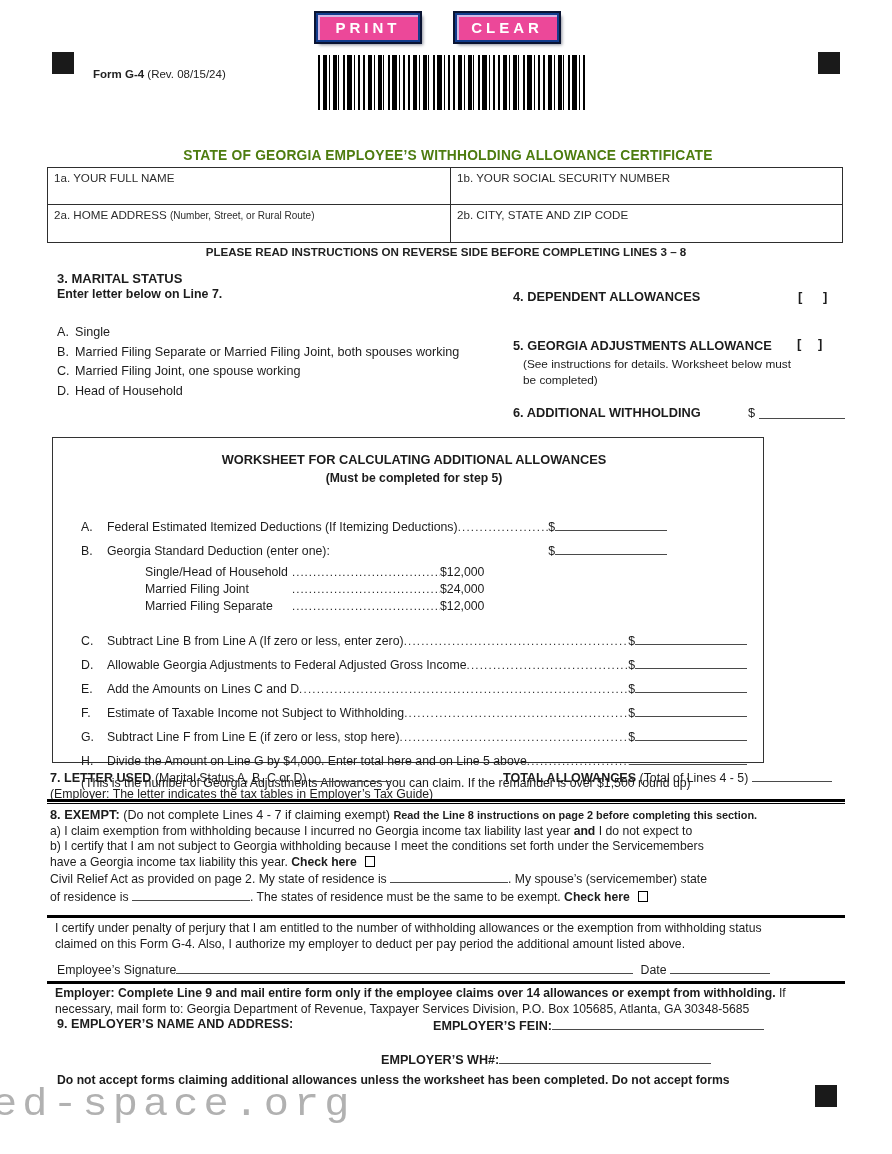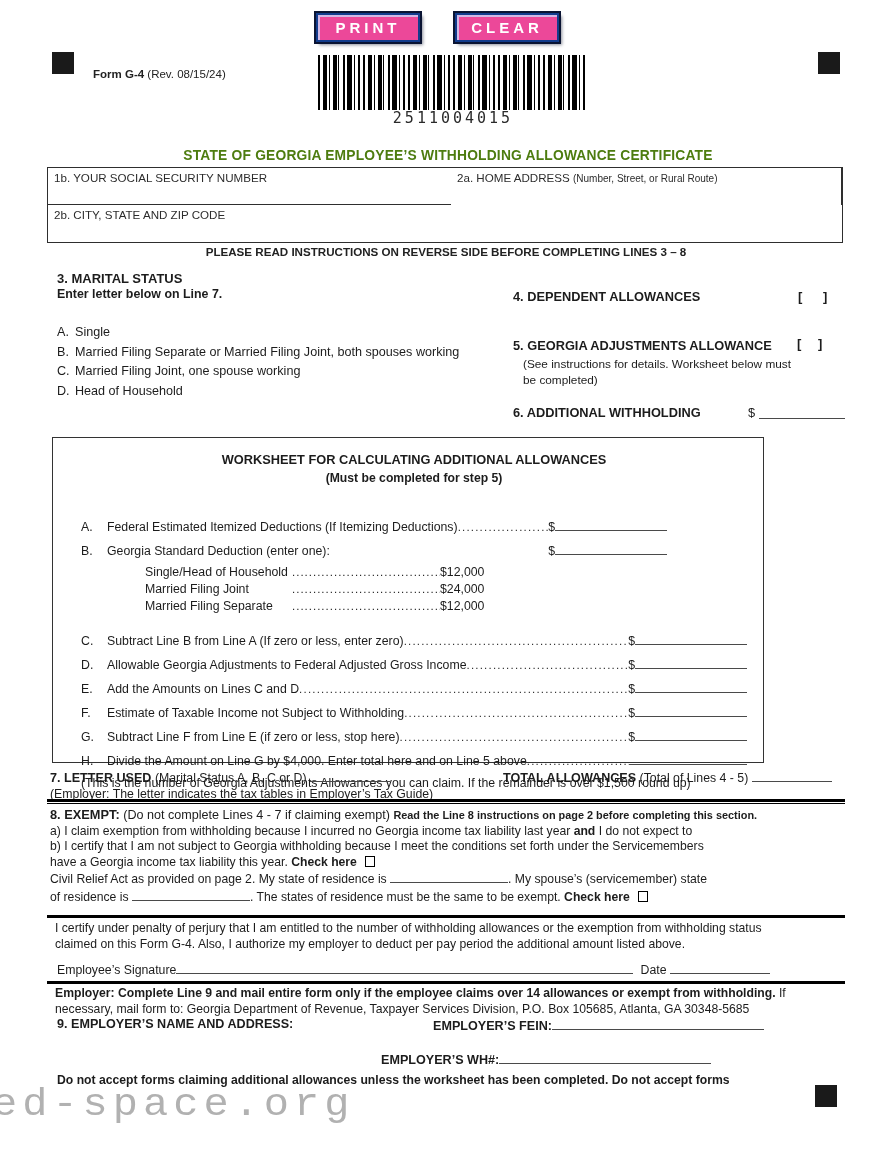--- a/index.html
+++ b/index.html
@@ -163,25 +163,25 @@
   <div class="btn" id="print-btn">PRINT</div>
   <div class="btn" id="clear-btn">CLEAR</div>
 
   <div class="sq sq-tl"></div>
   <div class="sq sq-tr"></div>
   <div class="sq sq-br"></div>
 
   <div class="form-label"><b>Form G-4</b><span> (Rev. 08/15/24)</span></div>
 
   <div class="barcode"></div>
-  <div class="barcode-num">2511004015</div>
 
   <div class="main-title">STATE OF GEORGIA EMPLOYEE’S WITHHOLDING ALLOWANCE CERTIFICATE</div>
 
   <div class="info-table">
+    <div class="cell c1"><span>1a. YOUR FULL NAME</span></div>
     <div class="cell c2"><span>1b. YOUR SOCIAL SECURITY NUMBER</span></div>
     <div class="cell c3"><span>2a. HOME ADDRESS </span><span class="sub">(Number, Street, or Rural Route)</span></div>
     <div class="cell c4"><span>2b. CITY, STATE AND ZIP CODE</span></div>
   </div>
 
   <div class="banner">PLEASE READ INSTRUCTIONS ON REVERSE SIDE BEFORE COMPLETING LINES 3 – 8</div>
 
   <div class="marital">
     <div class="h1">3. MARITAL STATUS</div>
     <div class="h2">Enter letter below on Line 7.</div>

